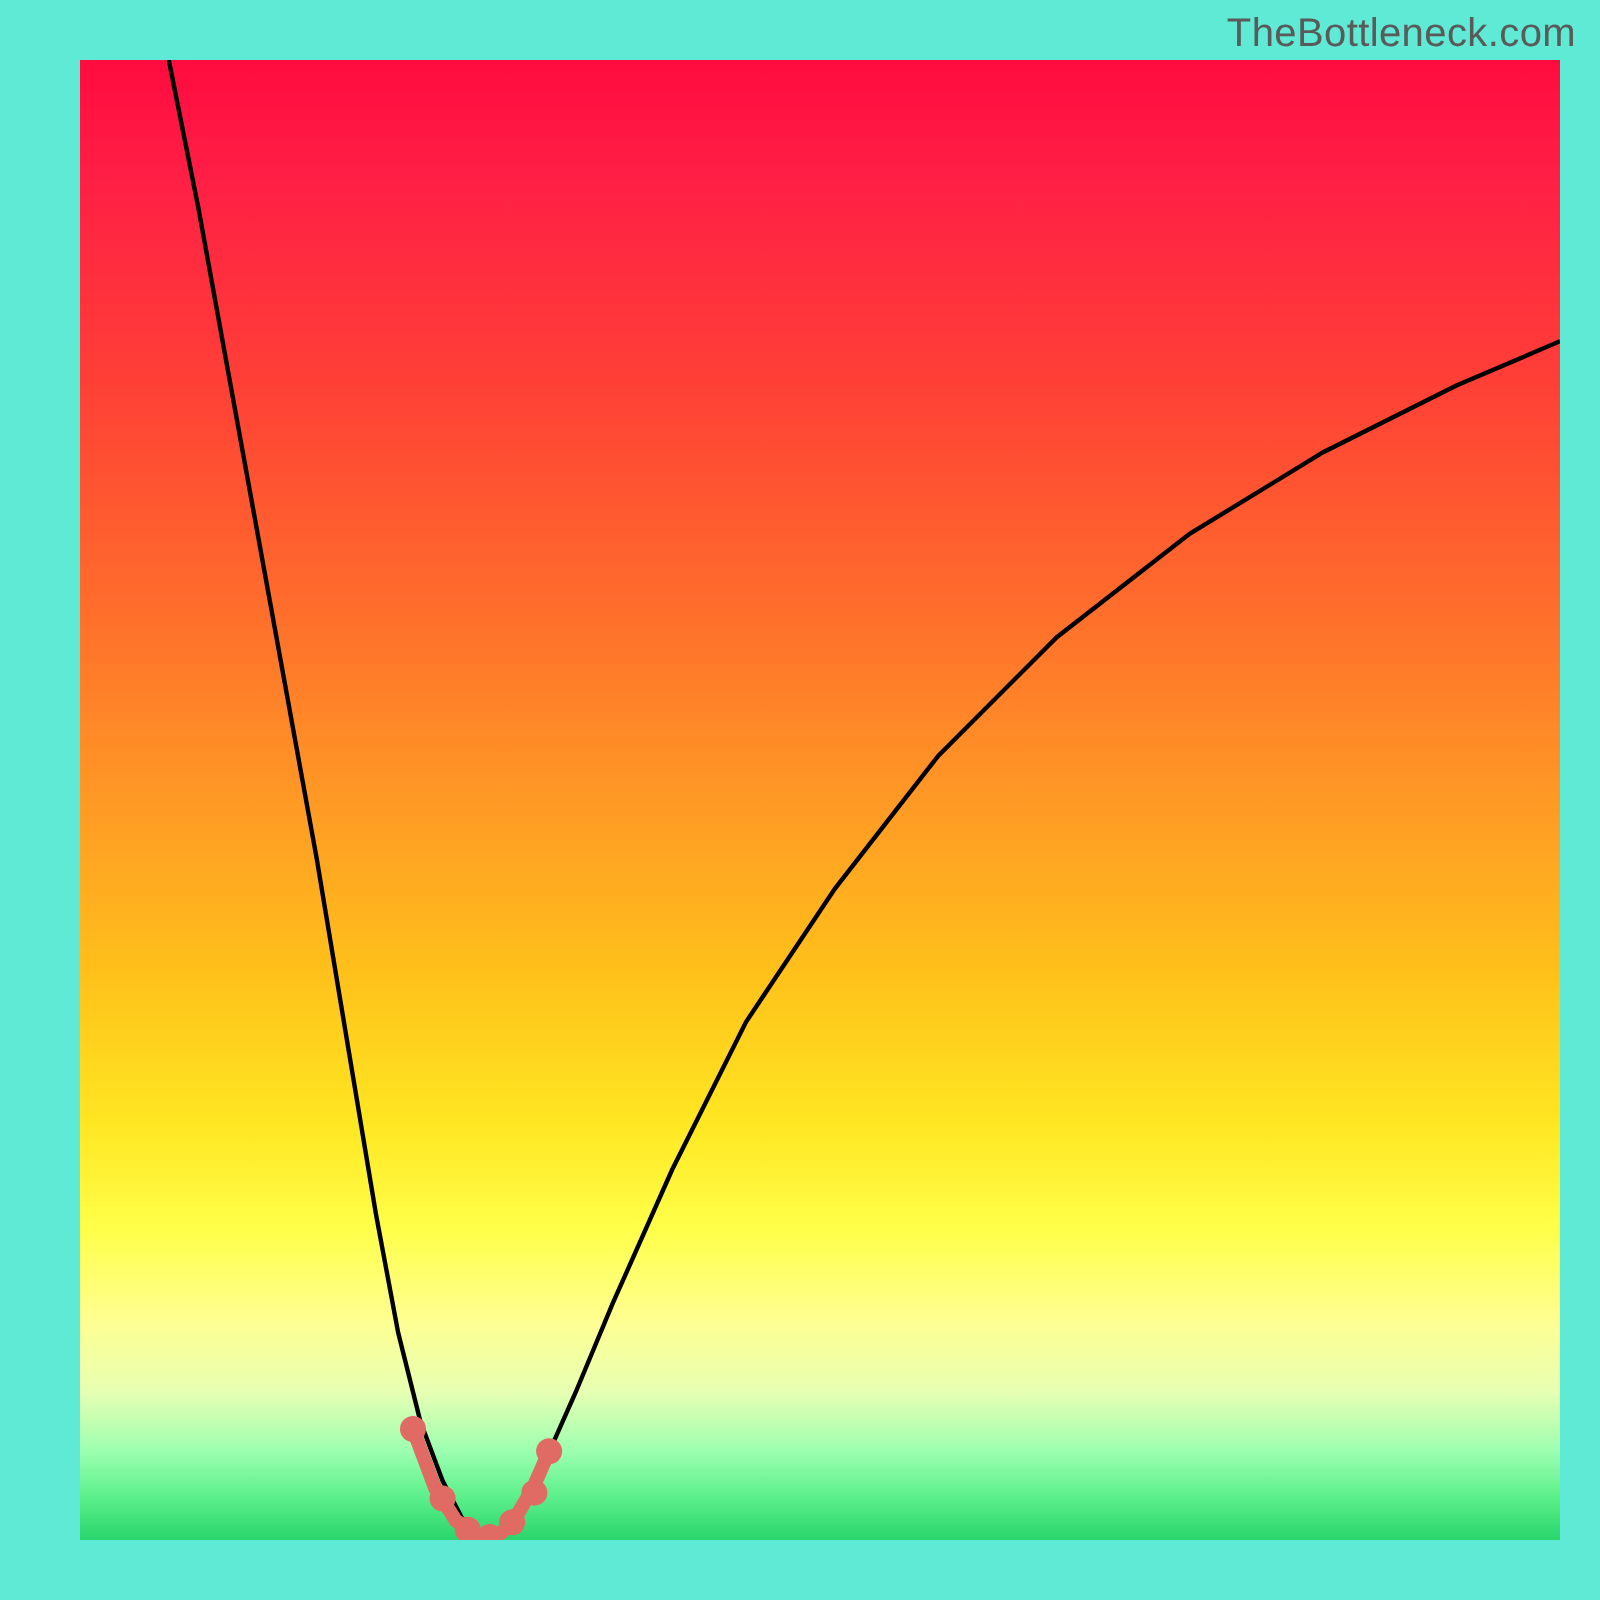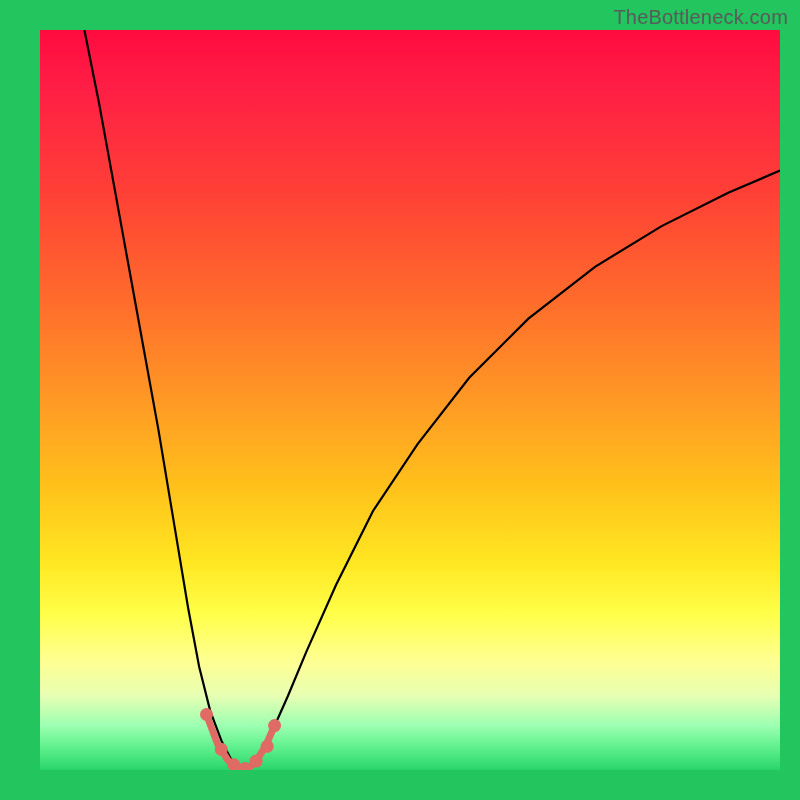--- a/index.html
+++ b/index.html
@@ -8,21 +8,21 @@
     width: 800px;
     height: 800px;
     overflow: hidden;
     background: #000;
     font-family: Arial, Helvetica, sans-serif;
   }
   .stage {
     position: relative;
     width: 800px;
     height: 800px;
-    background: #22c55e;
+    background: #5eead4;
   }
   .watermark {
     position: absolute;
     top: 6px;
     right: 12px;
     color: #5a5a5a;
     font-size: 20px;
     font-weight: 500;
     letter-spacing: 0.2px;
     z-index: 50;

